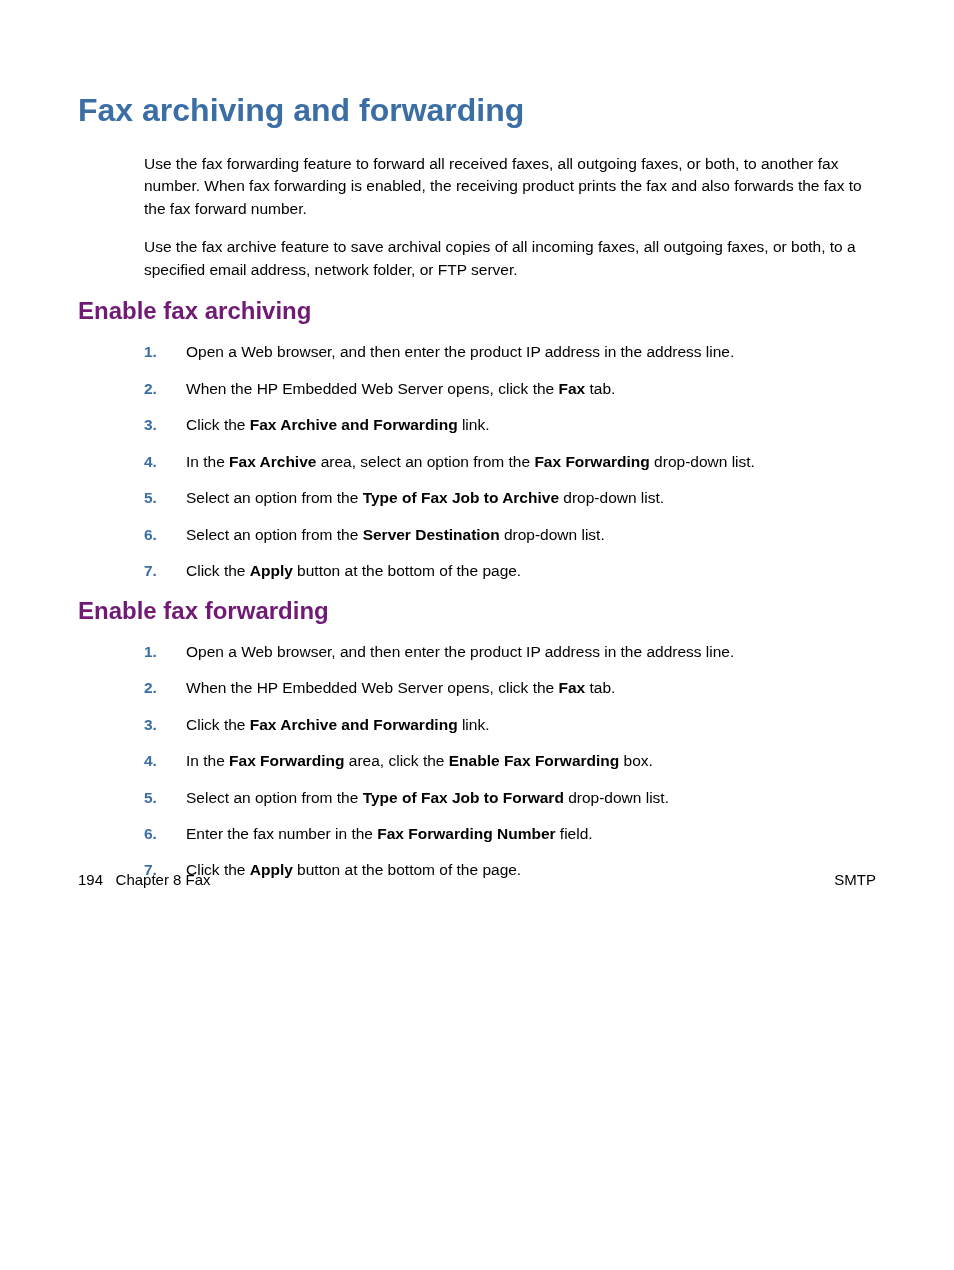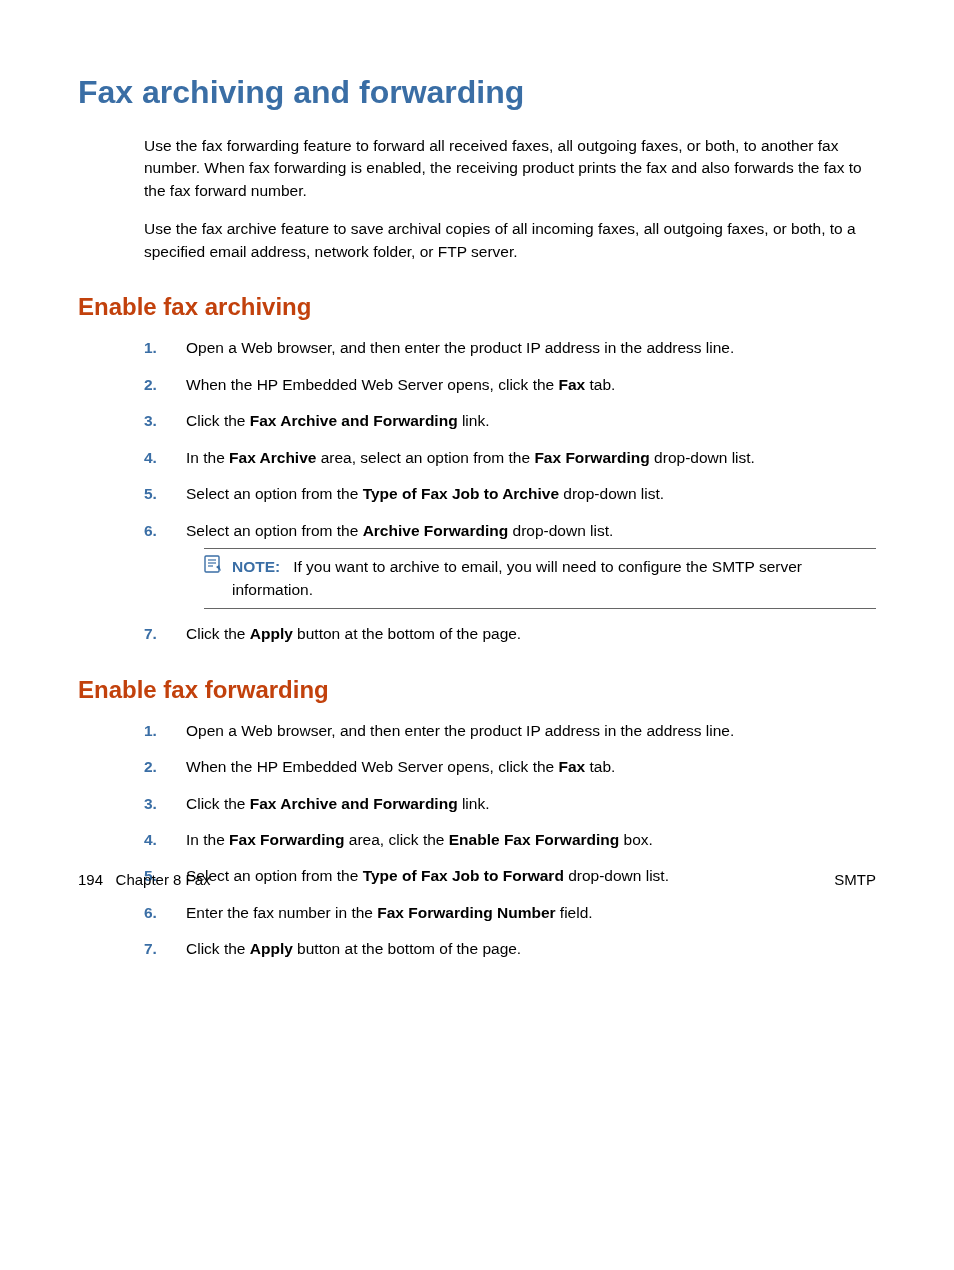--- a/index.html
+++ b/index.html
@@ -1,19 +1,19 @@
 <!DOCTYPE html>
 <html><head>
 <meta charset="utf-8">
 <style>
   * { box-sizing: border-box; margin: 0; padding: 0; }
   html, body { width: 954px; height: 1270px; background: #fff; font-family: "Trebuchet MS", "Lucida Grande", Arial, sans-serif; color: #000; }
-  .page { position: relative; width: 954px; height: 948px; padding: 62px 78px 60px 78px; }
+  .page { position: relative; width: 954px; height: 948px; padding: 80px 78px 60px 78px; }
   h1 { color: #3a6ea5; font-size: 32px; font-weight: bold; margin-bottom: 24px; margin-top: 12px; }
-  h2 { color: #c2410c; font-size: 24px; font-weight: bold; margin-top: 30px; margin-bottom: 16px; }
+  h2 { color: #701a75; font-size: 24px; font-weight: bold; margin-bottom: 16px; }
   .intro { margin-left: 66px; }
   .intro p { font-size: 15.5px; line-height: 1.45; margin-bottom: 16px; }
   ol { list-style: none; margin-left: 66px; }
   ol li { position: relative; padding-left: 42px; font-size: 15.5px; line-height: 1.45; margin-bottom: 14px; }
   .num { position: absolute; left: 0; top: 0; color: #3a6ea5; font-weight: bold; font-size: 15.5px; }
   .note-box { border-top: 1px solid #666; border-bottom: 1px solid #666; margin: 6px 0 14px 18px; padding: 7px 4px 7px 28px; font-size: 15.5px; line-height: 1.45; position: relative; }
   .note-icon { position: absolute; left: 0; top: 6px; width: 20px; height: 18px; }
   .note-label { color: #3a6ea5; font-weight: bold; }
   .footer { position: absolute; bottom: 60px; left: 78px; right: 78px; display: flex; justify-content: space-between; font-size: 15px; }
   b { font-weight: bold; }
@@ -48,33 +48,22 @@
     <li>
       <span class="num">4.</span>
       <span>In the </span><b>Fax Archive</b><span> area, select an option from the </span><b>Fax Forwarding</b><span> drop-down list.</span>
     </li>
     <li>
       <span class="num">5.</span>
       <span>Select an option from the </span><b>Type of Fax Job to Archive</b><span> drop-down list.</span>
     </li>
     <li>
       <span class="num">6.</span>
-      <span>Select an option from the </span><b>Archive Forwarding</b><span> drop-down list.</span>
+      <span>Select an option from the </span><b>Server Destination</b><span> drop-down list.</span>
 
-      <div class="note-box">
-        <svg class="note-icon" viewBox="0 0 20 18">
-          <rect x="1" y="1" width="14" height="16" rx="1" fill="none" stroke="#3a6ea5" stroke-width="1.4"></rect>
-          <line x1="4" y1="5" x2="12" y2="5" stroke="#3a6ea5" stroke-width="1.2"></line>
-          <line x1="4" y1="8" x2="12" y2="8" stroke="#3a6ea5" stroke-width="1.2"></line>
-          <line x1="4" y1="11" x2="9" y2="11" stroke="#3a6ea5" stroke-width="1.2"></line>
-          <path d="M12 12 l5 4 l-2 -6" fill="#3a6ea5"></path>
-        </svg>
-        <span class="note-label">NOTE:</span>
-        &nbsp;&nbsp;<span>If you want to archive to email, you will need to configure the SMTP server information.</span>
-      </div>
     </li>
     <li>
       <span class="num">7.</span>
       <span>Click the </span><b>Apply</b><span> button at the bottom of the page.</span>
     </li>
   </ol>
 
   <h2>Enable fax forwarding</h2>
 
   <ol>

